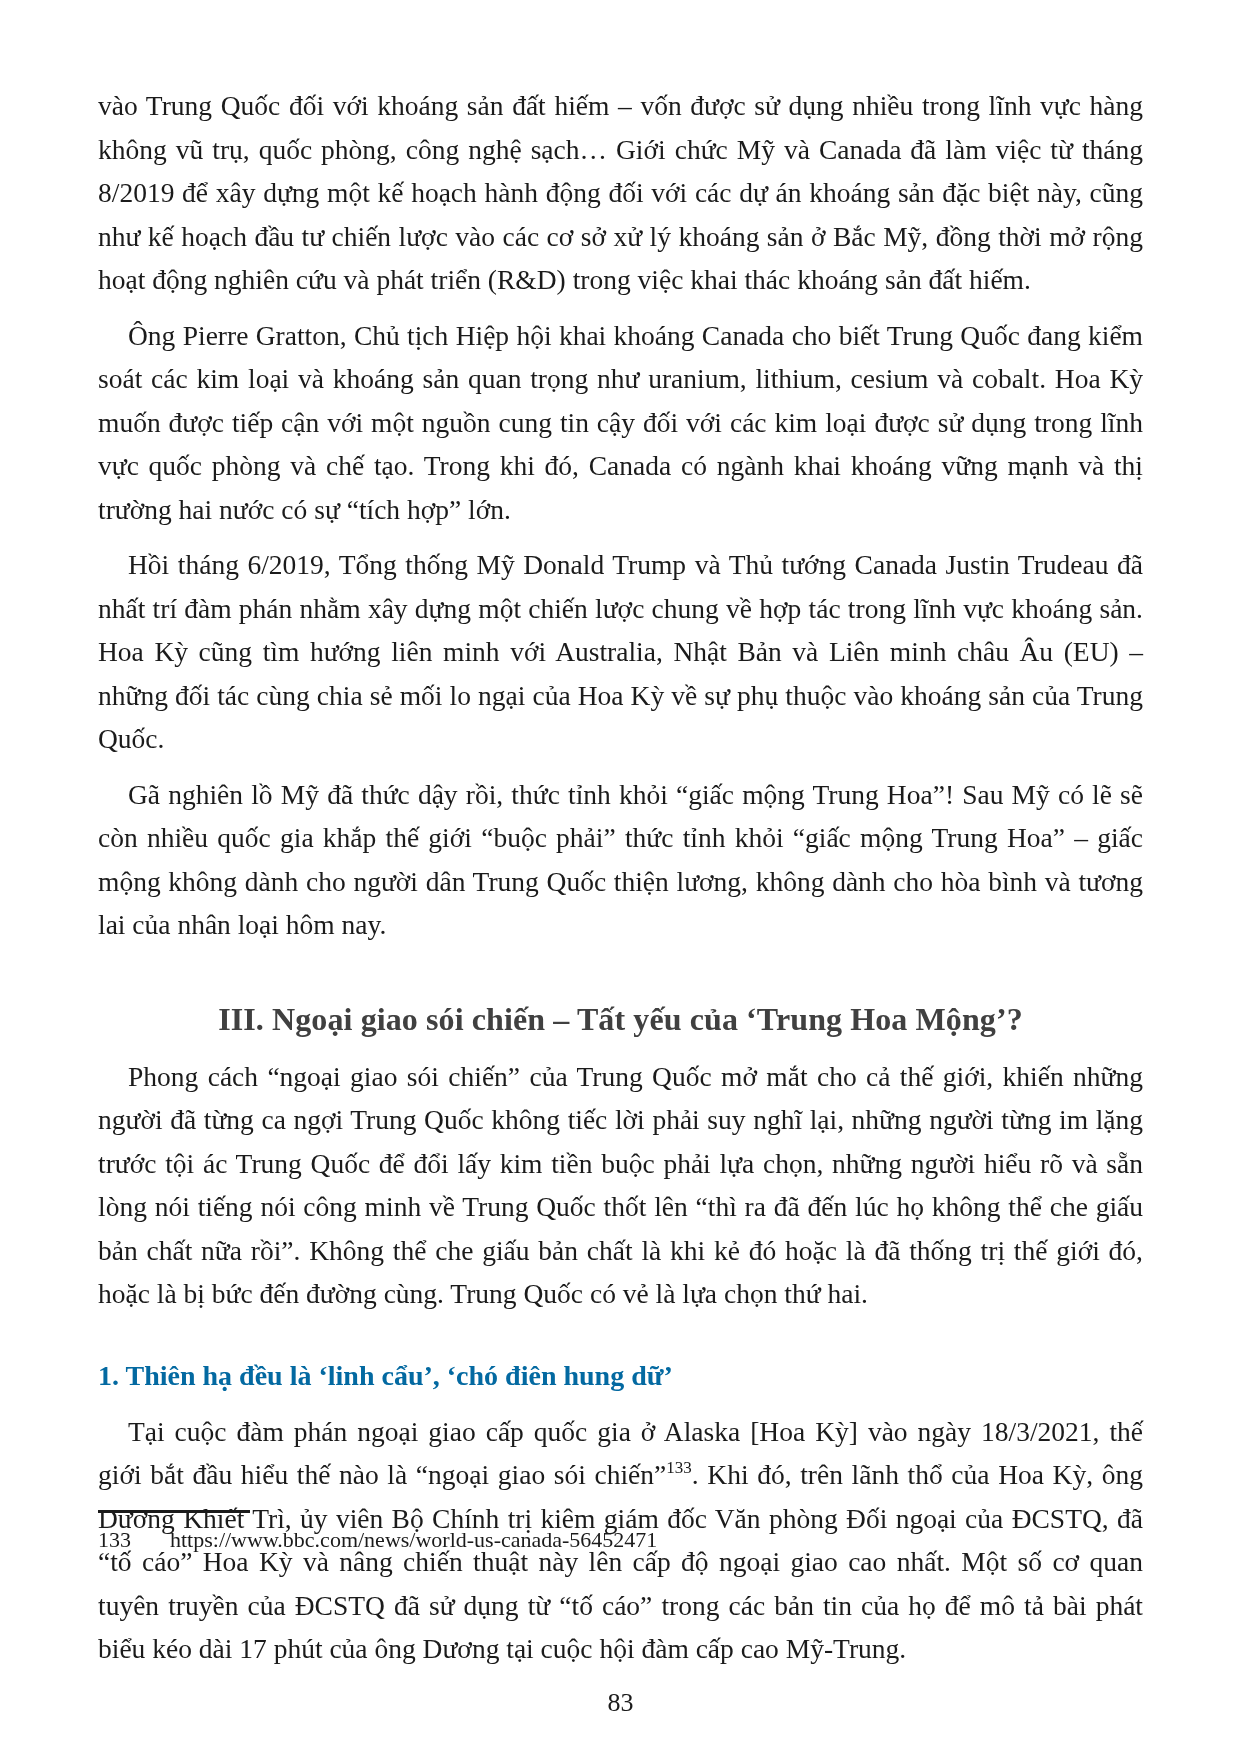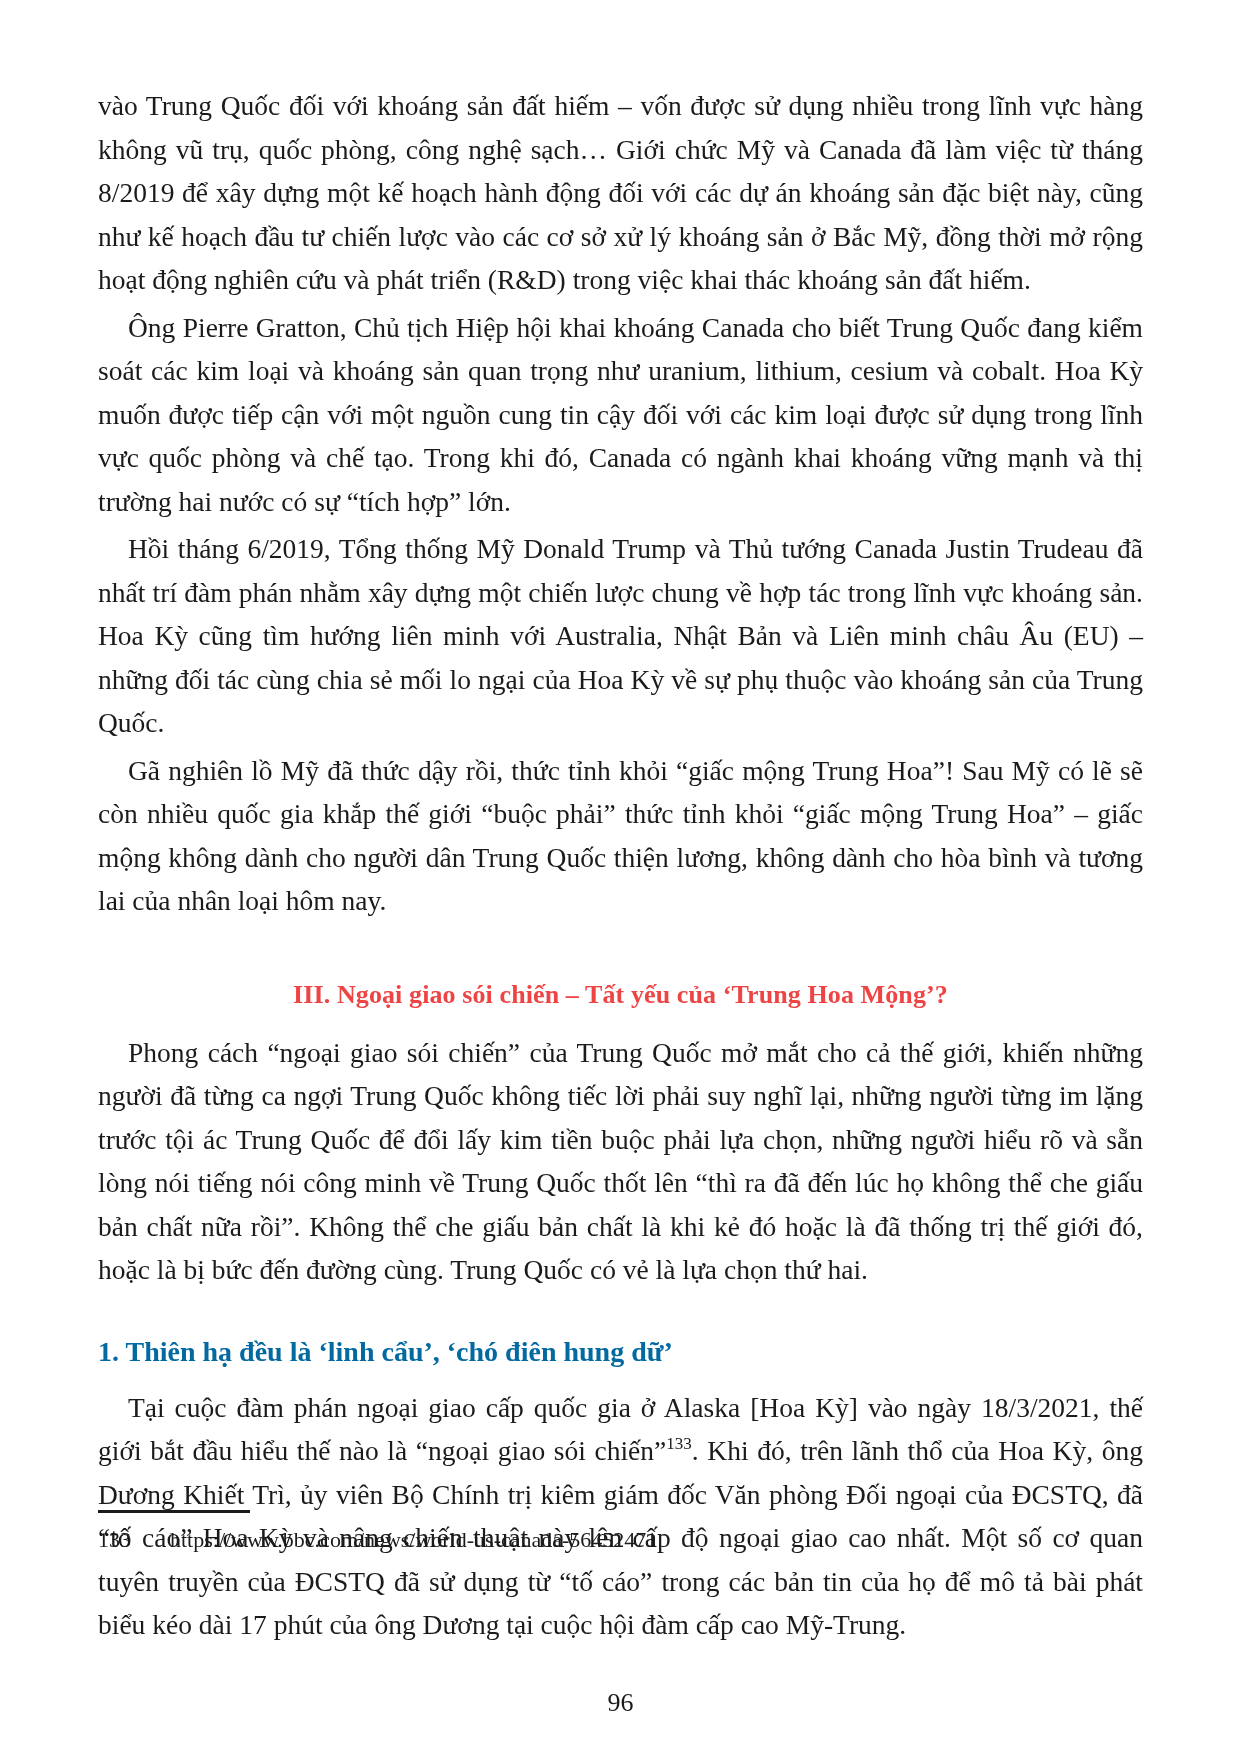--- a/index.html
+++ b/index.html
@@ -34,30 +34,30 @@
     font-size: 27.5px;
     line-height: 43.5px;
     text-indent: 30px;
     hyphens: none;
     color: #1b1b1b;
   }
   p.body-par.first {
     text-indent: 0;
   }
   p.body-par + p.body-par {
-    margin-top: 4px;
+    margin-top: 12px;
   }
   h2.section-heading {
     margin: 0;
-    font-size: 26px;
+    font-size: 32px;
     line-height: 44px;
     font-weight: bold;
     text-align: center;
     letter-spacing: 0.1px;
-    color: #ef4444;
+    color: #404040;
   }
   .heading-wrap {
     margin-top: 50px;
     margin-bottom: 14px;
   }
   h3.sub-heading {
     margin: 0;
     font-size: 28px;
     line-height: 40px;
     font-weight: bold;
@@ -136,15 +136,15 @@
 
     <p class="body-par"><span>Tại cuộc đàm phán ngoại giao cấp quốc gia ở Alaska [Hoa Kỳ] vào ngày 18/3/2021, thế giới bắt đầu hiểu thế nào là “ngoại giao sói chiến”</span><sup class="fn-ref">133</sup><span>. Khi đó, trên lãnh thổ của Hoa Kỳ, ông Dương Khiết Trì, ủy viên Bộ Chính trị kiêm giám đốc Văn phòng Đối ngoại của ĐCSTQ, đã “tố cáo” Hoa Kỳ và nâng chiến thuật này lên cấp độ ngoại giao cao nhất. Một số cơ quan tuyên truyền của ĐCSTQ đã sử dụng từ “tố cáo” trong các bản tin của họ để mô tả bài phát biểu kéo dài 17 phút của ông Dương tại cuộc hội đàm cấp cao Mỹ-Trung.</span></p>
 
   </div>
 
   <div class="footnote-area">
     <div class="footnote-rule"></div>
     <div class="footnote-line"><span class="footnote-num">133</span><span class="footnote-text">https://www.bbc.com/news/world-us-canada-56452471</span></div>
   </div>
 
-  <div class="page-number">96</div>
+  <div class="page-number">83</div>
 
 </div>
 
 </body></html>

